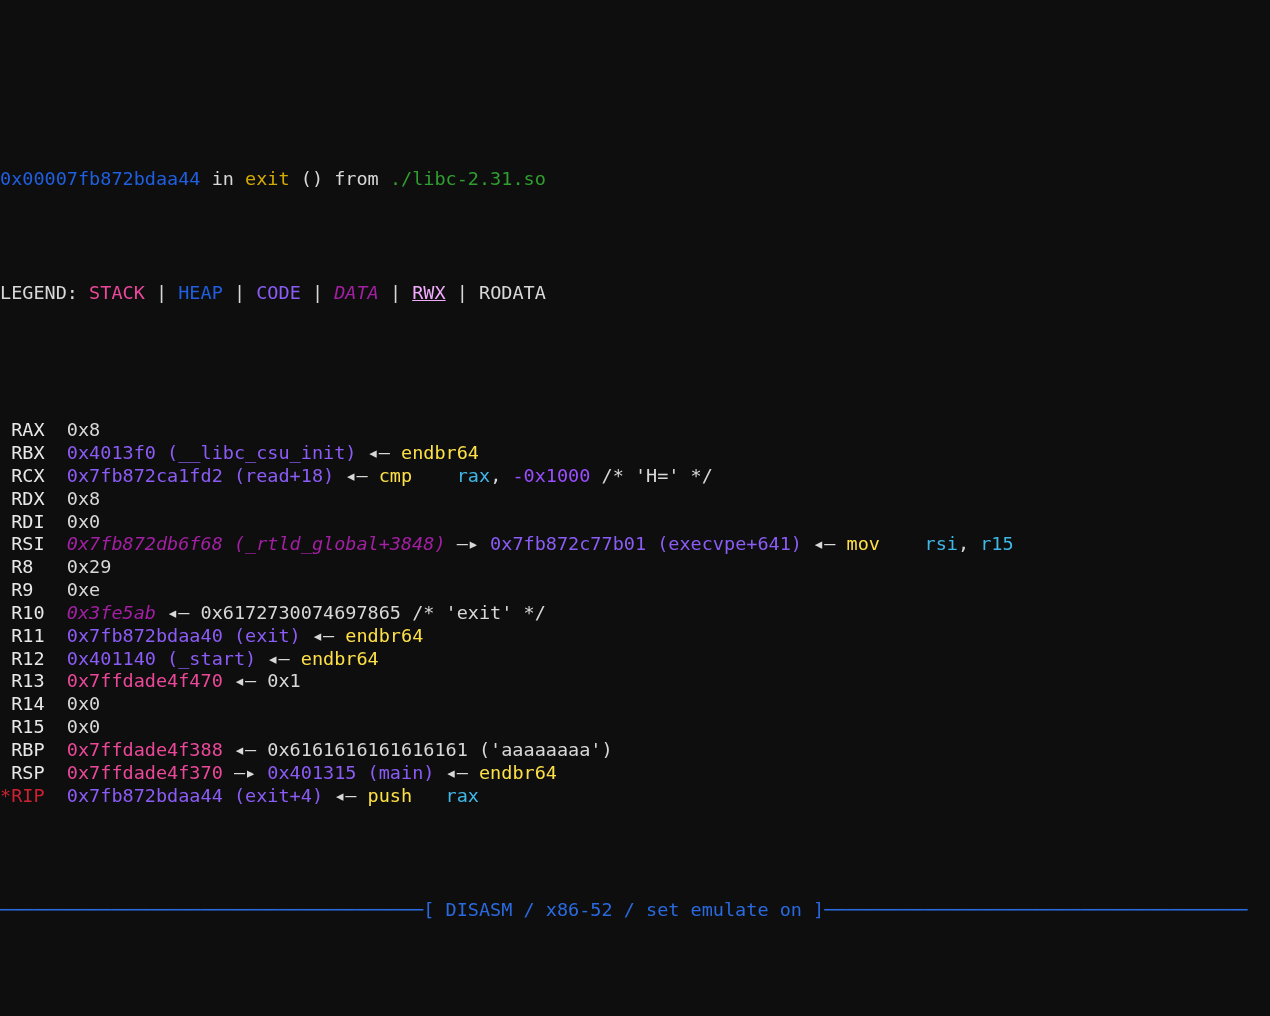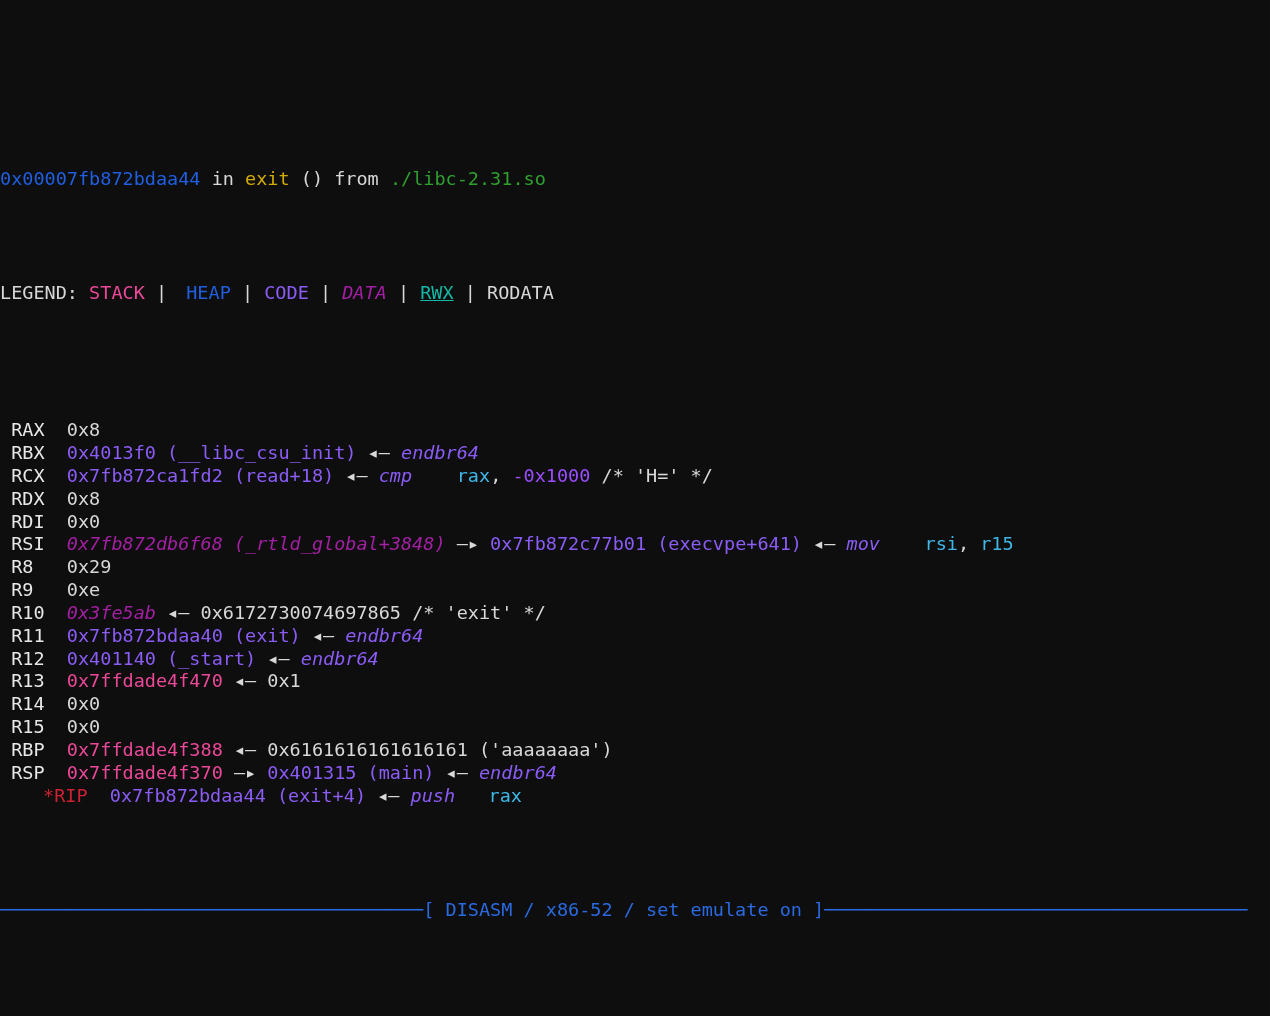--- a/index.html
+++ b/index.html
@@ -25,37 +25,37 @@
     white-space: pre;
   }
   .row {
     height: 22.85px;
     white-space: pre;
     overflow: visible;
   }
   
   .c-white   { color: #d8d8d8; }
   .c-stack   { color: #ec4899; }        
-  .c-heap    { color: #1f5fe0; margin-left: 8px; }        
+  .c-heap    { color: #1f5fe0; }        
   .c-code    { color: #8b5cf6; }        
   .c-data    { color: #a31fa3; font-style: italic; }        
   .c-rodata  { color: #d8d8d8; }
-  .c-rwx     { color: #14b8a6; text-decoration: underline; }
+  .c-rwx     { color: #f0abfc; text-decoration: underline; }
   .c-blue    { color: #1f5fe0; }        
   .c-banner  { color: #2a6ae0; }
   .c-green   { color: #2fa02f; }        
-  .c-mnem    { color: #8b5cf6; font-style: italic; }        
+  .c-mnem    { color: #fde047; }        
   .c-reg     { color: #3fb8e8; }        
   .c-imm     { color: #9b4dff; }        
   .c-yellow  { color: #d4ab00; }
   .hr {
     color: #2a6ae0;
   }
   .regname { color: #e8e8e8; }
-  .regname-rip { color: #cc2233; margin-left: 43px; }
+  .regname-rip { color: #cc2233; }
 </style>
 </head>
 <body>
 
 <div id="term">
   
   <div class="row" style="height:8px;overflow:hidden;">
     
   </div>
 

